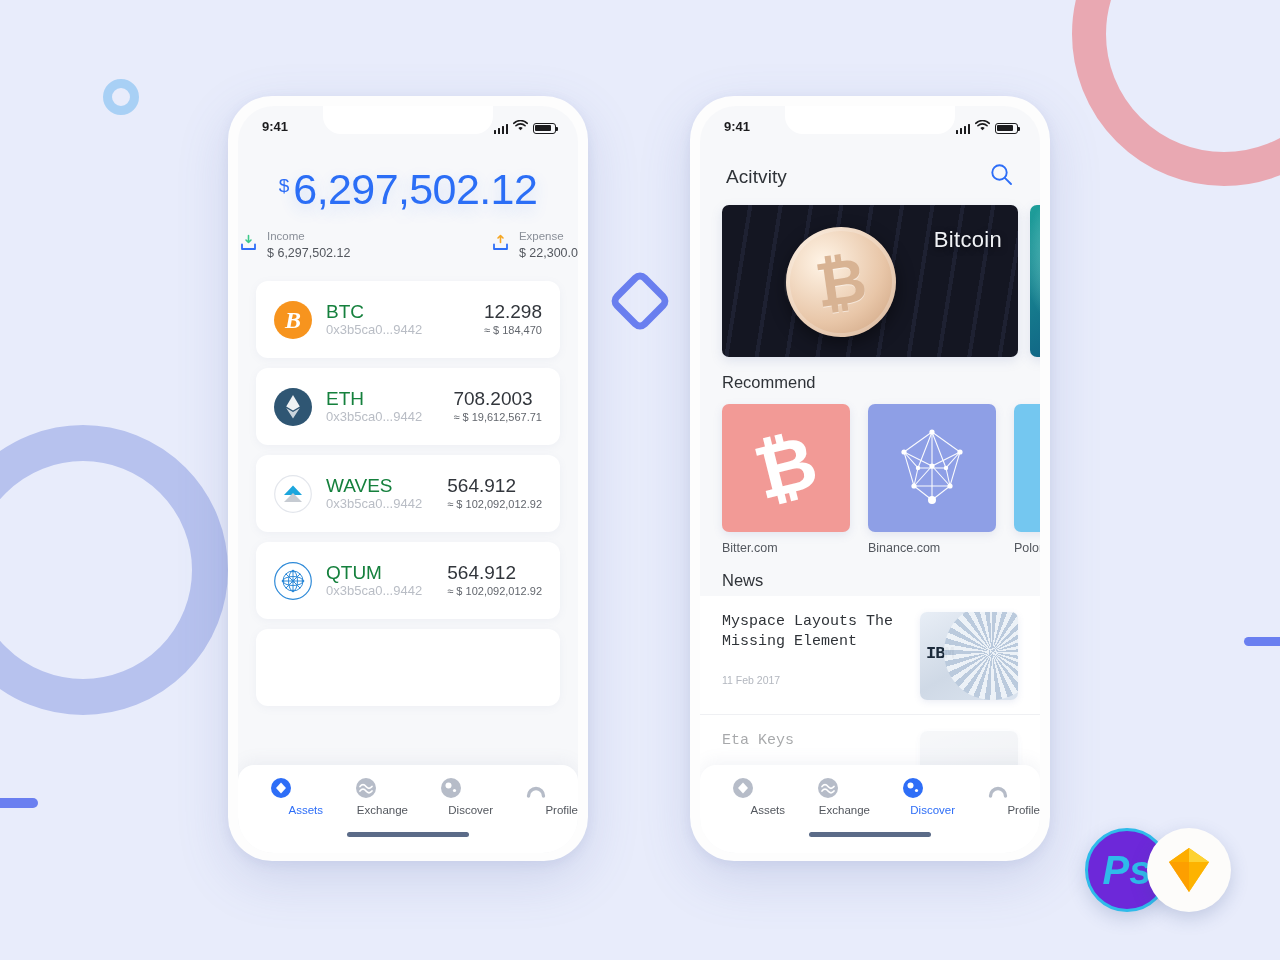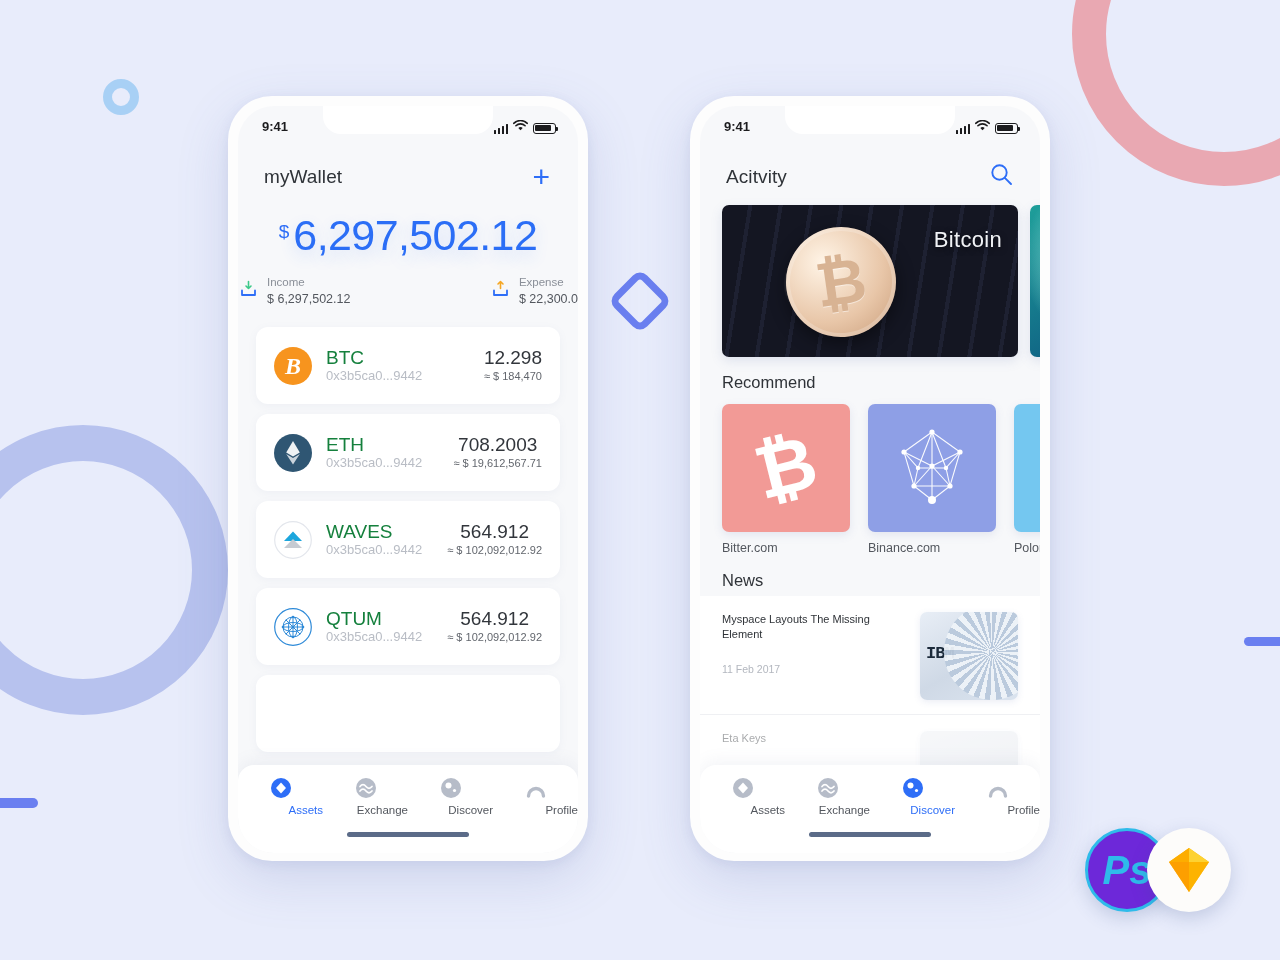--- a/index.html
+++ b/index.html
@@ -110,21 +110,21 @@
   .asset-list { margin-top:18px; padding:0 18px; }
   .asset-row {
     background:#fff; border-radius:12px; margin-bottom:10px;
     height:77px; display:flex; align-items:center; padding:0 18px;
     box-shadow:0 2px 8px rgba(120,130,170,.07);
   }
   .coin-ico { width:38px; height:38px; flex:0 0 38px; margin-right:14px; }
   .asset-mid { flex:1 1 auto; min-width:0; }
   .asset-sym { font-size:19px; color:#15803d; line-height:1.15; }
   .asset-addr { font-size:13px; color:#b9bdc5; line-height:1.3; }
-  .asset-right { text-align:center; }
+  .asset-right { text-align:left; }
   .asset-amt { font-size:19px; color:#32363c; line-height:1.15; }
   .asset-fiat { font-size:11px; color:#62666d; line-height:1.4; }
 
   
   .tabbar {
     position:absolute; left:0; right:0; bottom:0; height:88px;
     background:#fff; border-top-left-radius:16px; border-top-right-radius:16px;
     box-shadow:0 -4px 16px rgba(120,130,170,.09); z-index:8;
   }
   .tabs { display:flex; padding-top:11px; }
@@ -183,21 +183,21 @@
   }
   .rec-name { font-size:12.5px; color:#53575e; margin-top:9px; }
   .rec-b { color:#fff; font-size:74px; font-weight:bold; transform:rotate(-14deg); line-height:.9; }
 
   .news-list { margin-top:6px; background:#fff; }
   .news-row {
     display:flex; align-items:flex-start; padding:16px 22px 14px 22px;
     border-bottom:1px solid #eff0f3; min-height:104px;
   }
   .news-main { flex:1 1 auto; padding-right:14px; }
-  .news-title { font-size:11px; color:#2f3338; line-height:1.32; }
+  .news-title { font-size:15px; color:#2f3338; line-height:1.32;font-family:Liberation Mono, monospace; }
   .news-date { font-size:10.5px; color:#b3b7bf; margin-top:22px; }
   .news-thumb {
     flex:0 0 auto; width:98px; height:88px; border-radius:7px; overflow:hidden;
     background:linear-gradient(150deg,#e8eef6,#cfd9e6 55%,#dbe4ef);
     position:relative; box-shadow:0 2px 7px rgba(90,105,170,.12);
   }
   .news-thumb.ibm::before {
     content:"IBM"; position:absolute; left:6px; top:32px;
     font-family:"Liberation Mono", monospace; font-weight:bold; font-size:17px;
     color:#1b2a3a; letter-spacing:-1px;
@@ -260,24 +260,20 @@
           <svg width="15" height="11" viewBox="0 0 15 11">
             <path d="M7.5 10.3 5.3 8.1a3.1 3.1 0 0 1 4.4 0z" fill="#1c1c1e"></path>
             <path d="M2.9 5.7a6.6 6.6 0 0 1 9.2 0" stroke="#1c1c1e" stroke-width="1.6" fill="none" stroke-linecap="round"></path>
             <path d="M.7 3.3a9.8 9.8 0 0 1 13.6 0" stroke="#1c1c1e" stroke-width="1.6" fill="none" stroke-linecap="round"></path>
           </svg>
         </span>
         <span class="batt"></span>
       </span>
     </div>
 
-    <div class="scr-head">
-      <div class="scr-title">myWallet</div>
-      <div class="plus-btn">+</div>
-    </div>
 
     <div class="balance-wrap">
       <div class="balance">
         <span class="bal-cur">$</span>
         <span class="bal-amt">6,297,502.12</span>
       </div>
 
       <div class="io-row">
         <div class="io-item">
           <span>

